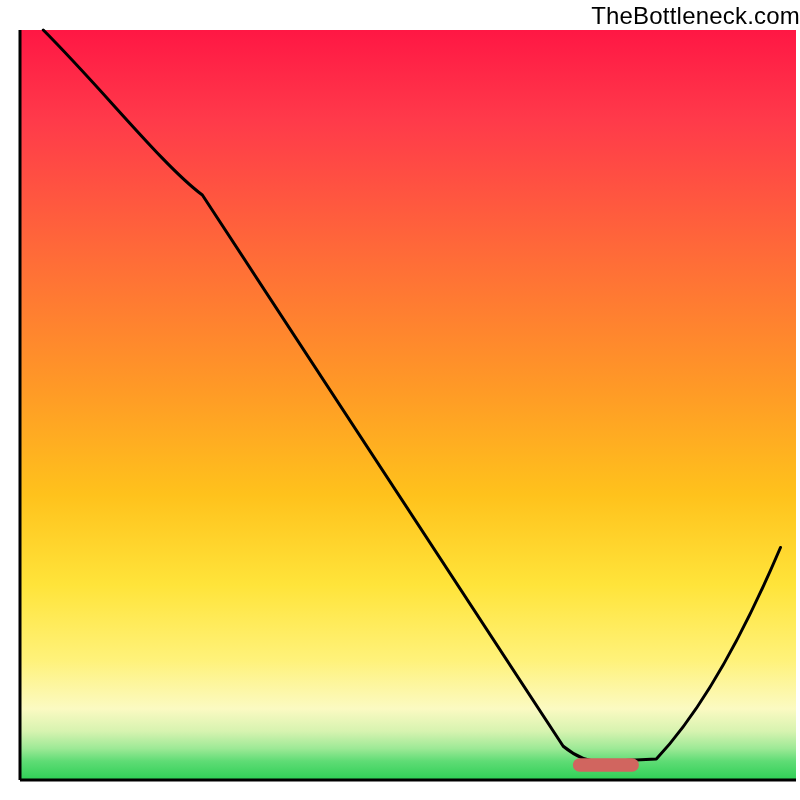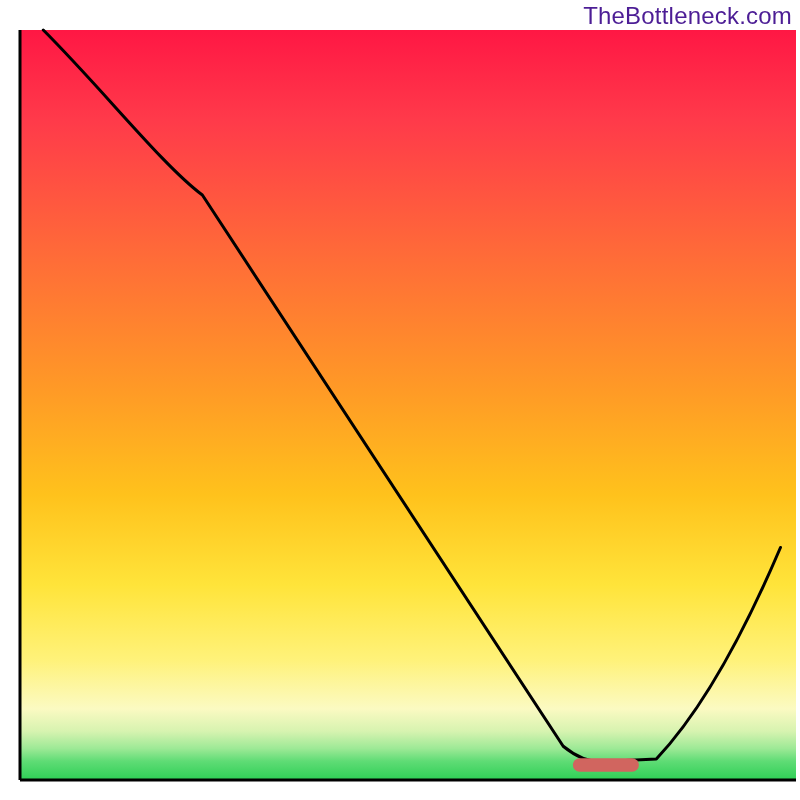--- a/index.html
+++ b/index.html
@@ -12,22 +12,22 @@
     background: #ffffff;
   }
   .chart-wrap {
     position: relative;
     width: 800px;
     height: 800px;
   }
   .watermark {
     position: absolute;
     top: 2px;
-    right: 8px;
-    color: #4c1d95;
+    right: 0;
+    color: #000000;
     font-size: 24px;
     font-weight: 500;
     letter-spacing: 0.2px;
     user-select: none;
     text-align: center;
   }
   svg {
     display: block;
   }
 </style>

